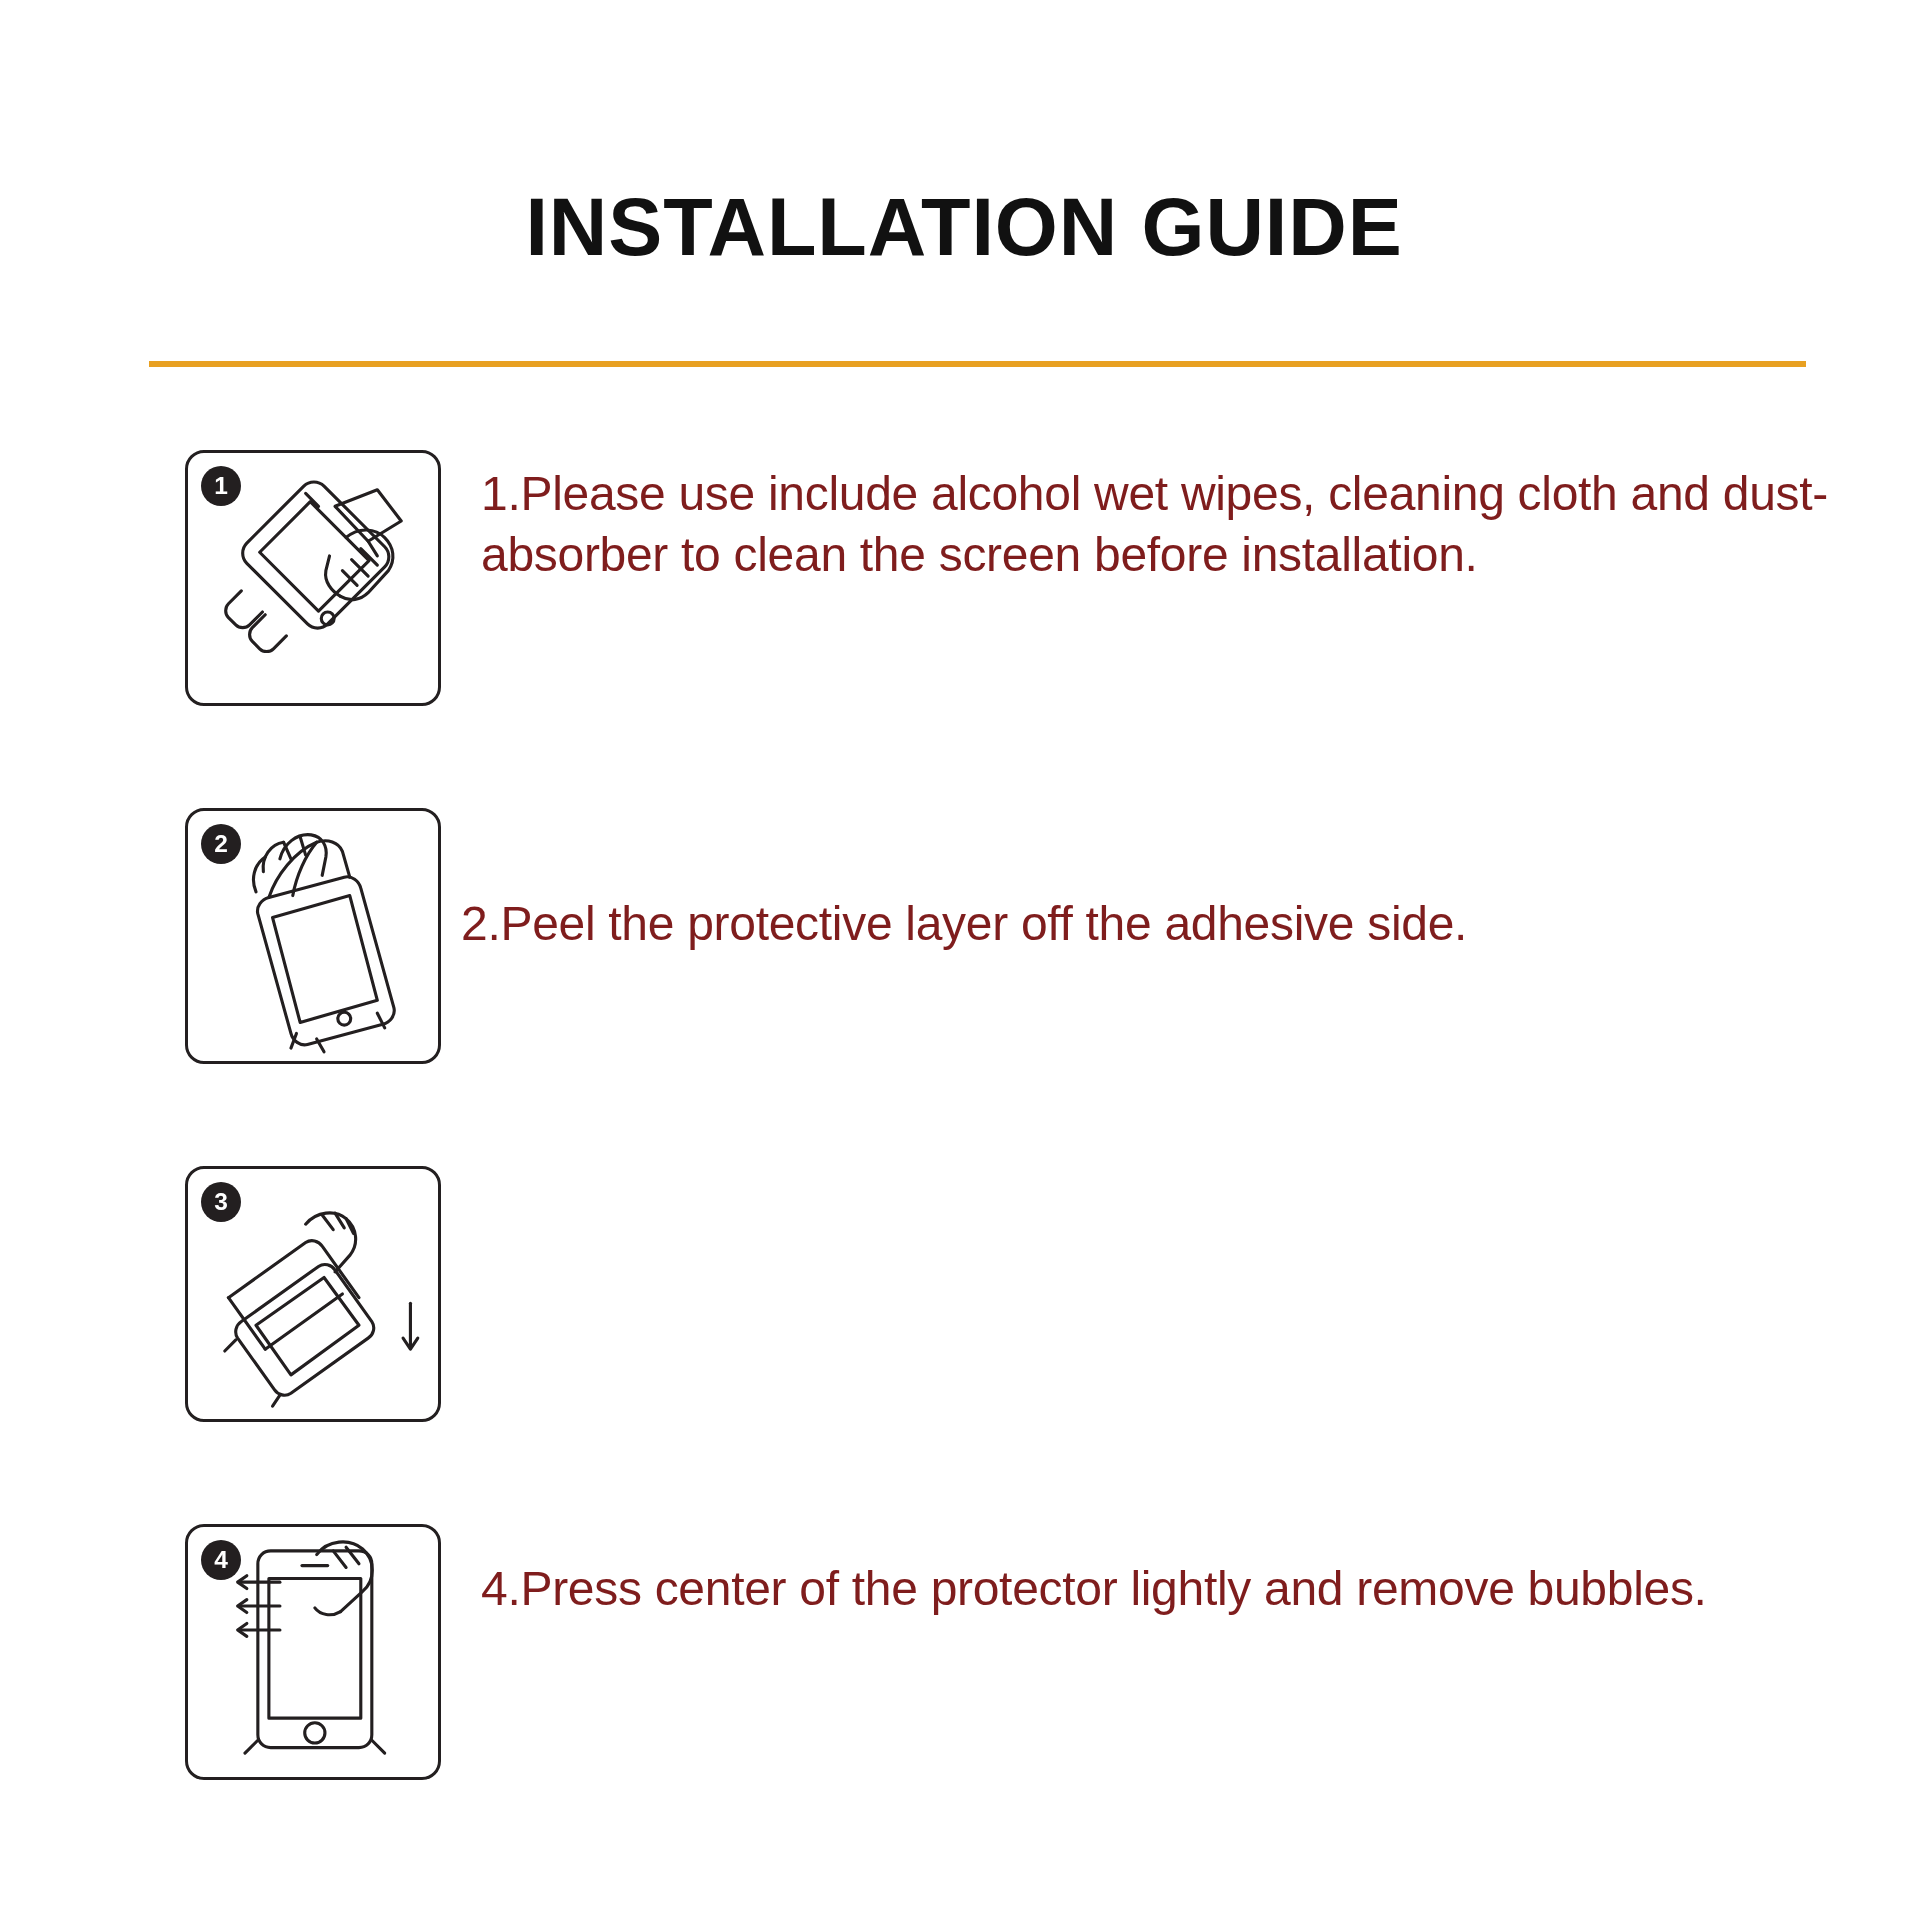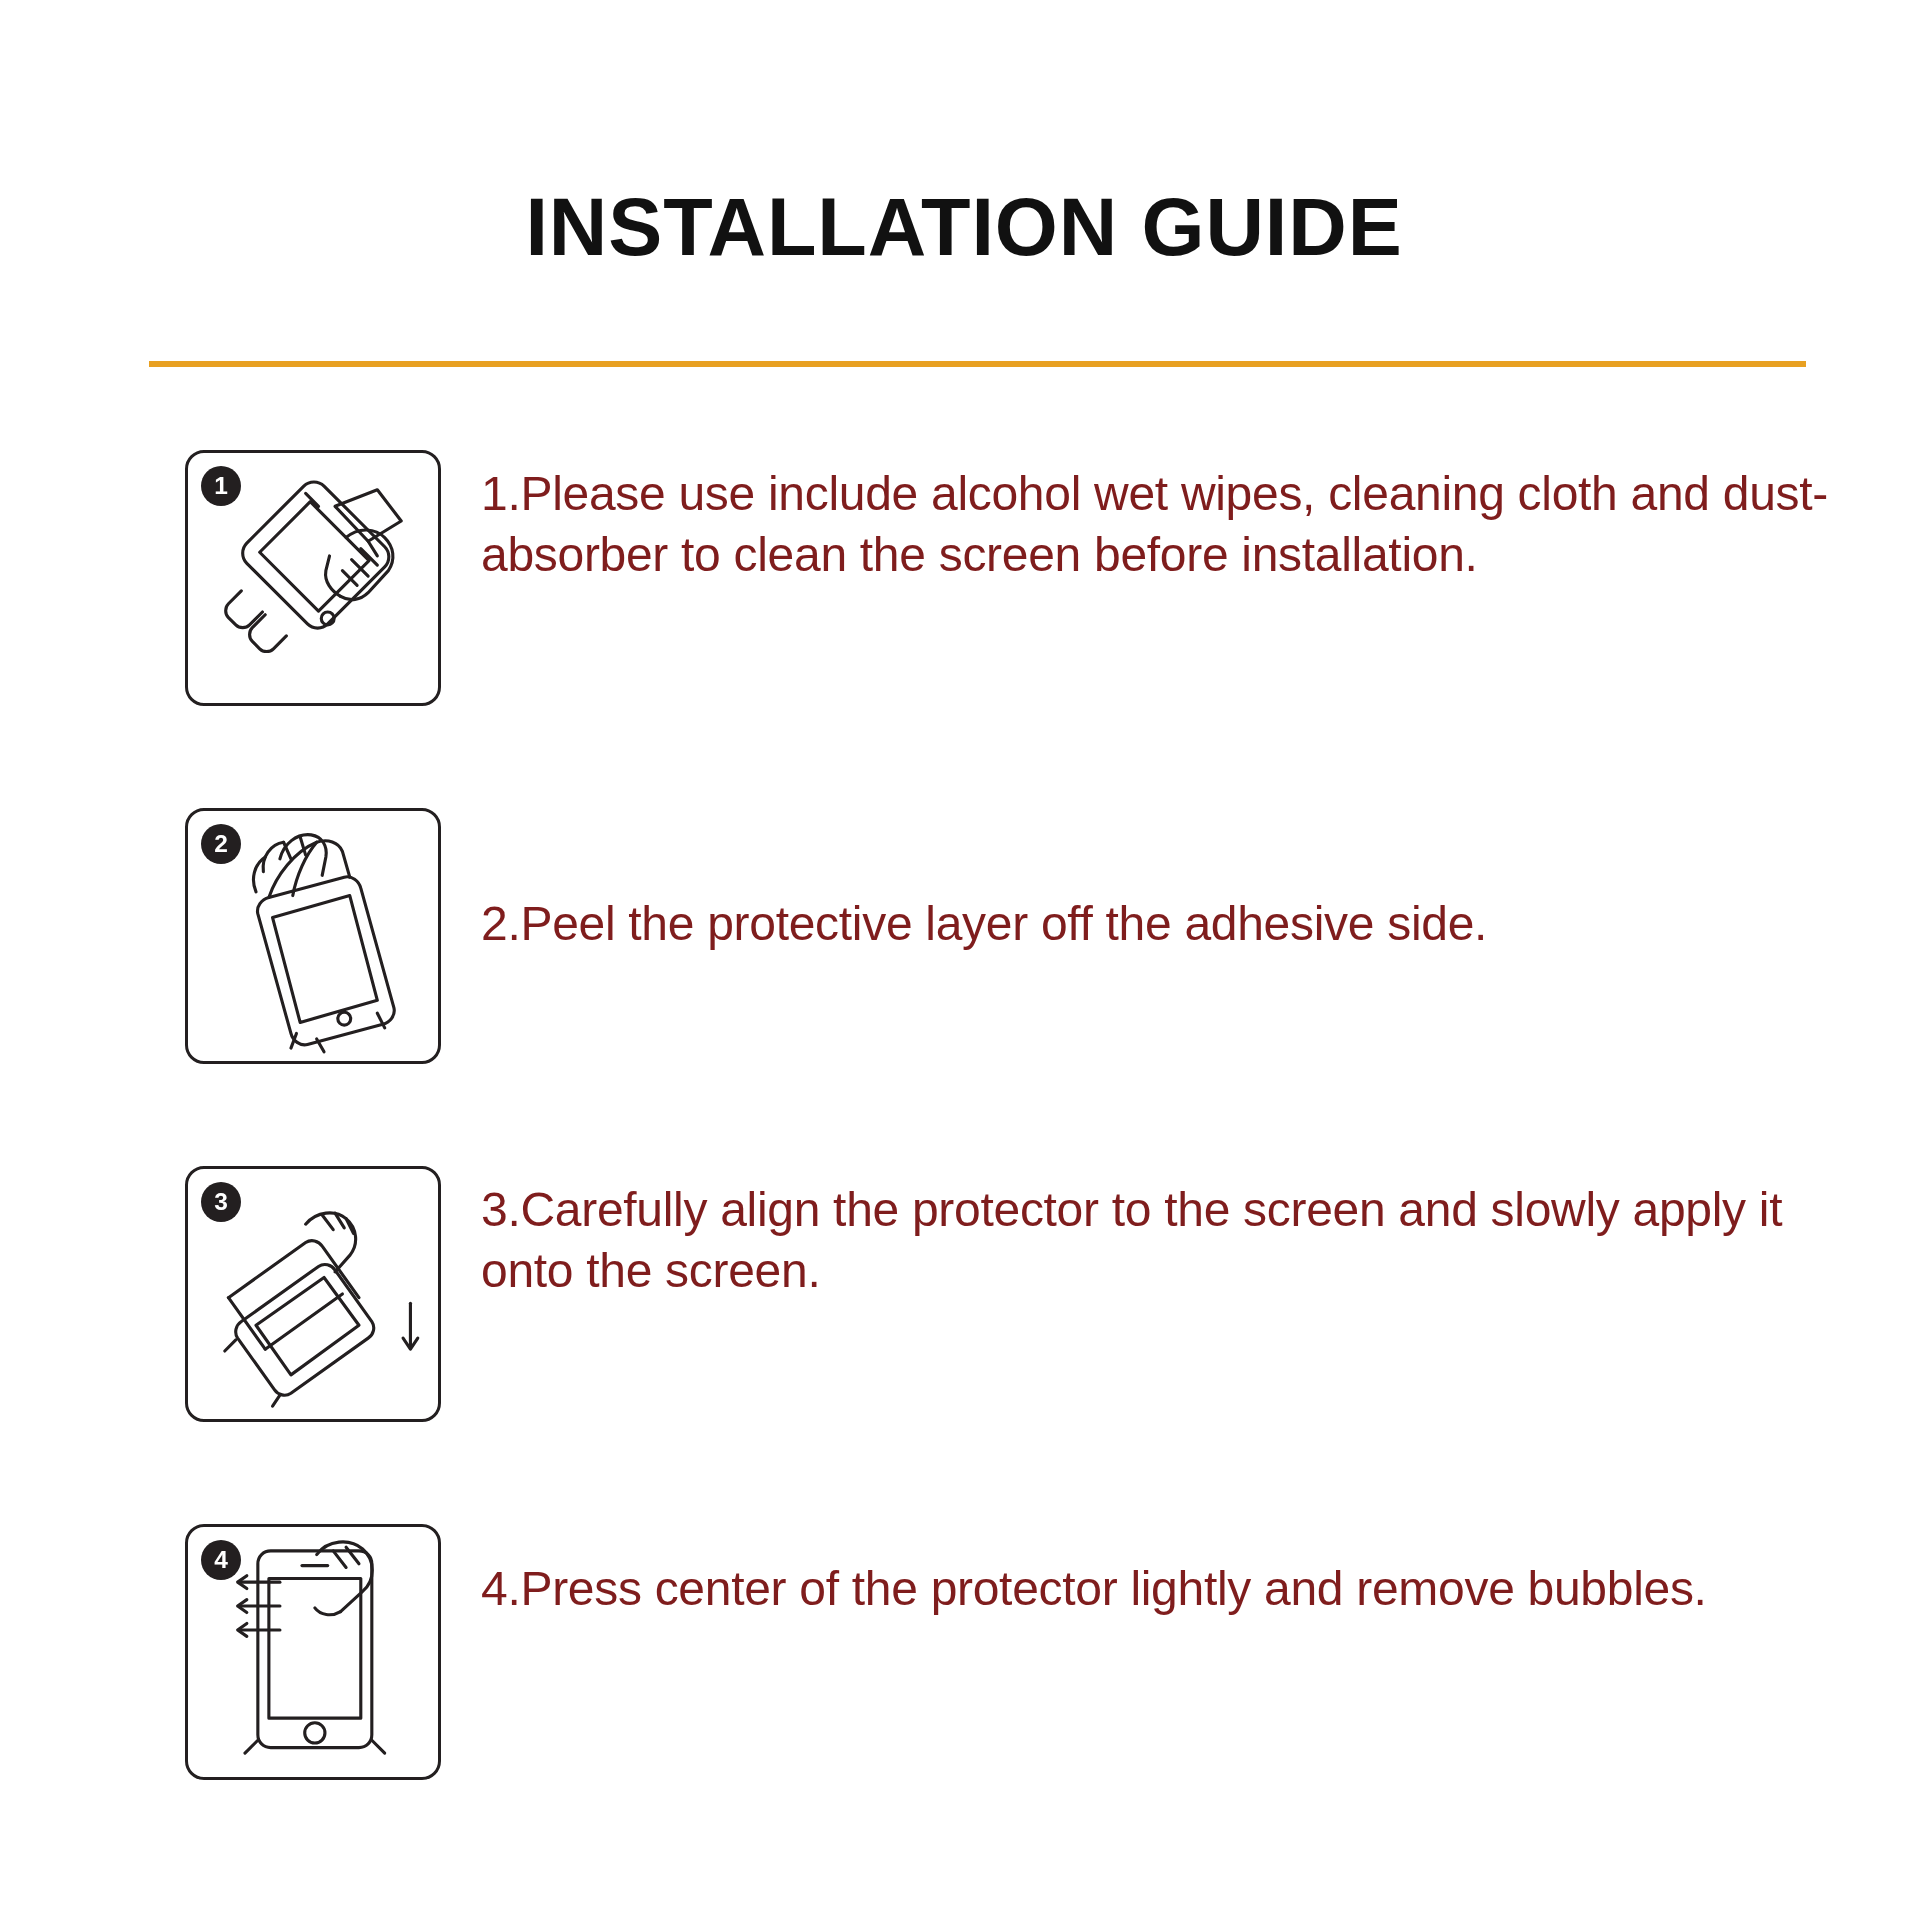--- a/index.html
+++ b/index.html
@@ -94,21 +94,21 @@
   .step-text {
     margin-left: 40px;
     padding-top: 13px;
     font-size: 48px;
     line-height: 1.28;
     color: #7f1d1d;
     max-width: 1347px;
     font-family: "Liberation Sans", sans-serif;
     letter-spacing: -0.3px;
   }
-  .step-2 .step-text { padding-top: 85px; }
+  .step-2 .step-text { padding-top: 85px; margin-left: 20px; }
   .step-4 .step-text { padding-top: 34px; }
 </style>
 </head>
 <body>
 
 <div class="page">
 
   <div class="title">INSTALLATION GUIDE</div>
   <div class="title-rule"></div>
 
@@ -194,21 +194,20 @@
 
             <path d="M242 146 L242 194"></path>
             <path d="M234 184 L242 196 L250 184"></path>
 
             <path d="M52 186 L40 198"></path>
             <path d="M100 246 L92 258"></path>
           </g>
         </svg>
         <div class="badge">3</div>
       </div>
-      <div class="step-text">3.Carefully align the protector to  the screen and slowly apply it onto the screen.</div>
     </div>
 
     <div class="step step-4">
       <div class="thumb">
         <svg viewBox="0 0 272 272" xmlns="http://www.w3.org/2000/svg">
           <g fill="none" stroke="#231f20" stroke-width="3.4" stroke-linejoin="round" stroke-linecap="round">
 
             <path d="M76 40 C76 32 82 26 90 26 L186 26 C194 26 200 32 200 40 L200 226 C200 234 194 240 186 240 L90 240 C82 240 76 234 76 226 Z"></path>
             <path d="M88 56 L188 56 L188 208 L88 208 Z"></path>
 

